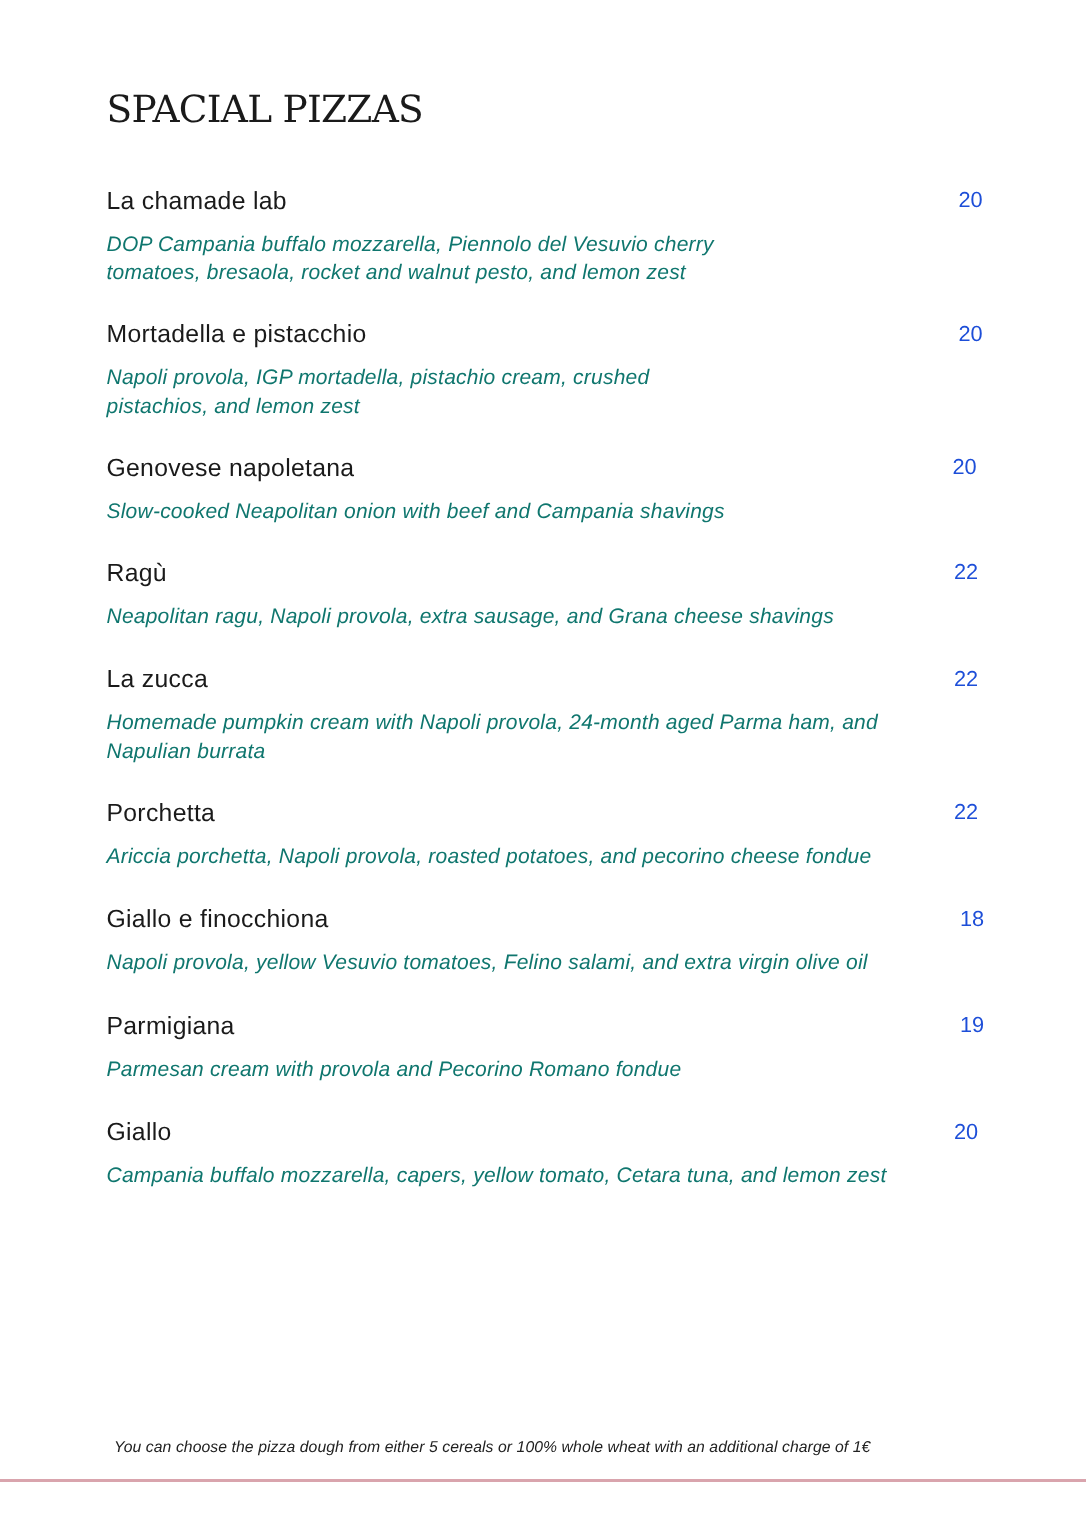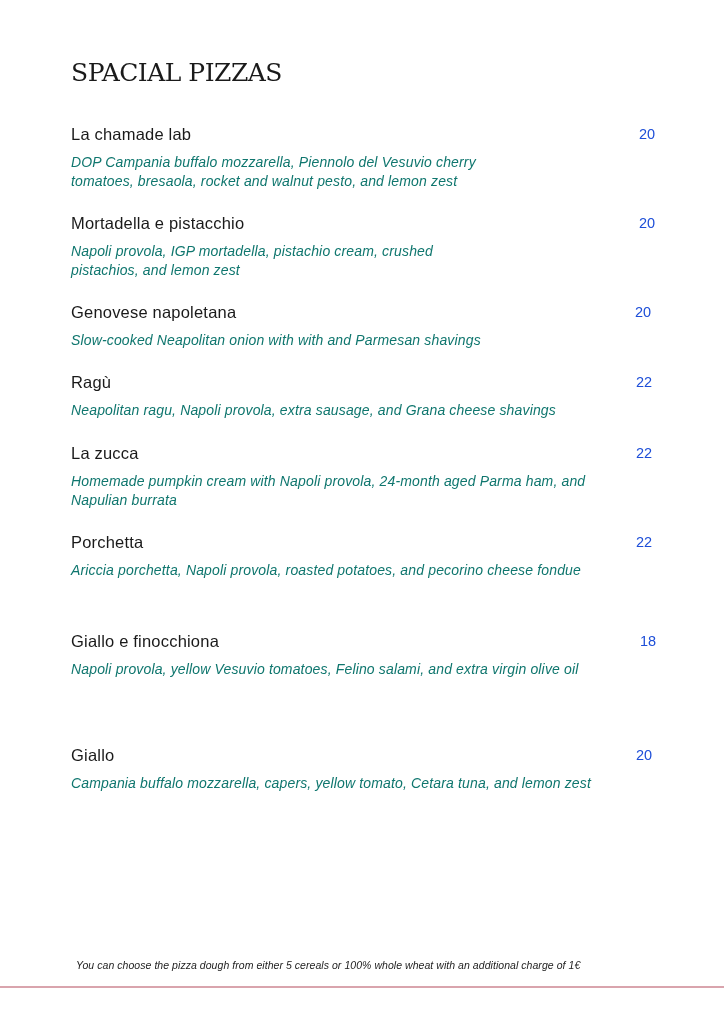--- a/index.html
+++ b/index.html
@@ -51,47 +51,52 @@
 
   <div class="item" style="top:213px;">
     <div class="item-name">Mortadella e pistacchio</div>
     <span class="price" style="left:568px;">20</span>
     <div class="item-desc" style="max-width:420px;">Napoli provola, IGP mortadella, pistachio cream, crushed pistachios, and lemon zest</div>
   </div>
 
   <div class="item" style="top:302px;">
     <div class="item-name">Genovese napoletana</div>
     <span class="price" style="left:564px;">20</span>
-    <div class="item-desc">Slow-cooked Neapolitan onion with with and Parmesan shavings</div>
+    <div class="item-desc">Slow-cooked Neapolitan onion with beef and Campania shavings</div>
   </div>
 
   <div class="item" style="top:372px;">
     <div class="item-name">Ragù</div>
     <span class="price" style="left:565px;">22</span>
     <div class="item-desc">Neapolitan ragu, Napoli provola, extra sausage, and Grana cheese shavings</div>
   </div>
 
   <div class="item" style="top:443px;">
     <div class="item-name">La zucca</div>
     <span class="price" style="left:565px;">22</span>
     <div class="item-desc" style="max-width:545px;">Homemade pumpkin cream with Napoli provola, 24-month aged Parma ham, and Napulian burrata</div>
   </div>
 
   <div class="item" style="top:532px;">
     <div class="item-name">Porchetta</div>
     <span class="price" style="left:565px;">22</span>
     <div class="item-desc" style="max-width:600px; white-space:nowrap;">Ariccia porchetta, Napoli provola, roasted potatoes, and pecorino cheese fondue</div>
   </div>
 
-  <div class="item" style="top:631px;">
+  <div class="item" style="top:603px;">
     <div class="item-name">Giallo e finocchiona</div>
     <span class="price" style="left:569px;">18</span>
     <div class="item-desc" style="max-width:600px; white-space:nowrap;">Napoli provola, yellow Vesuvio tomatoes, Felino salami, and extra virgin olive oil</div>
   </div>
 
+  <div class="item" style="top:674px;">
+    <div class="item-name">Parmigiana</div>
+    <span class="price" style="left:569px;">19</span>
+    <div class="item-desc">Parmesan cream with provola and Pecorino Romano fondue</div>
+  </div>
 
   <div class="item" style="top:745px;">
     <div class="item-name">Giallo</div>
     <span class="price" style="left:565px;">20</span>
     <div class="item-desc" style="max-width:545px;">Campania buffalo mozzarella, capers, yellow tomato, Cetara tuna, and lemon zest</div>
   </div>
 
   <div class="footnote">You can choose the pizza dough from either 5 cereals or 100% whole wheat with an additional charge of 1€</div>
   <div class="divider"></div>
 </div>

